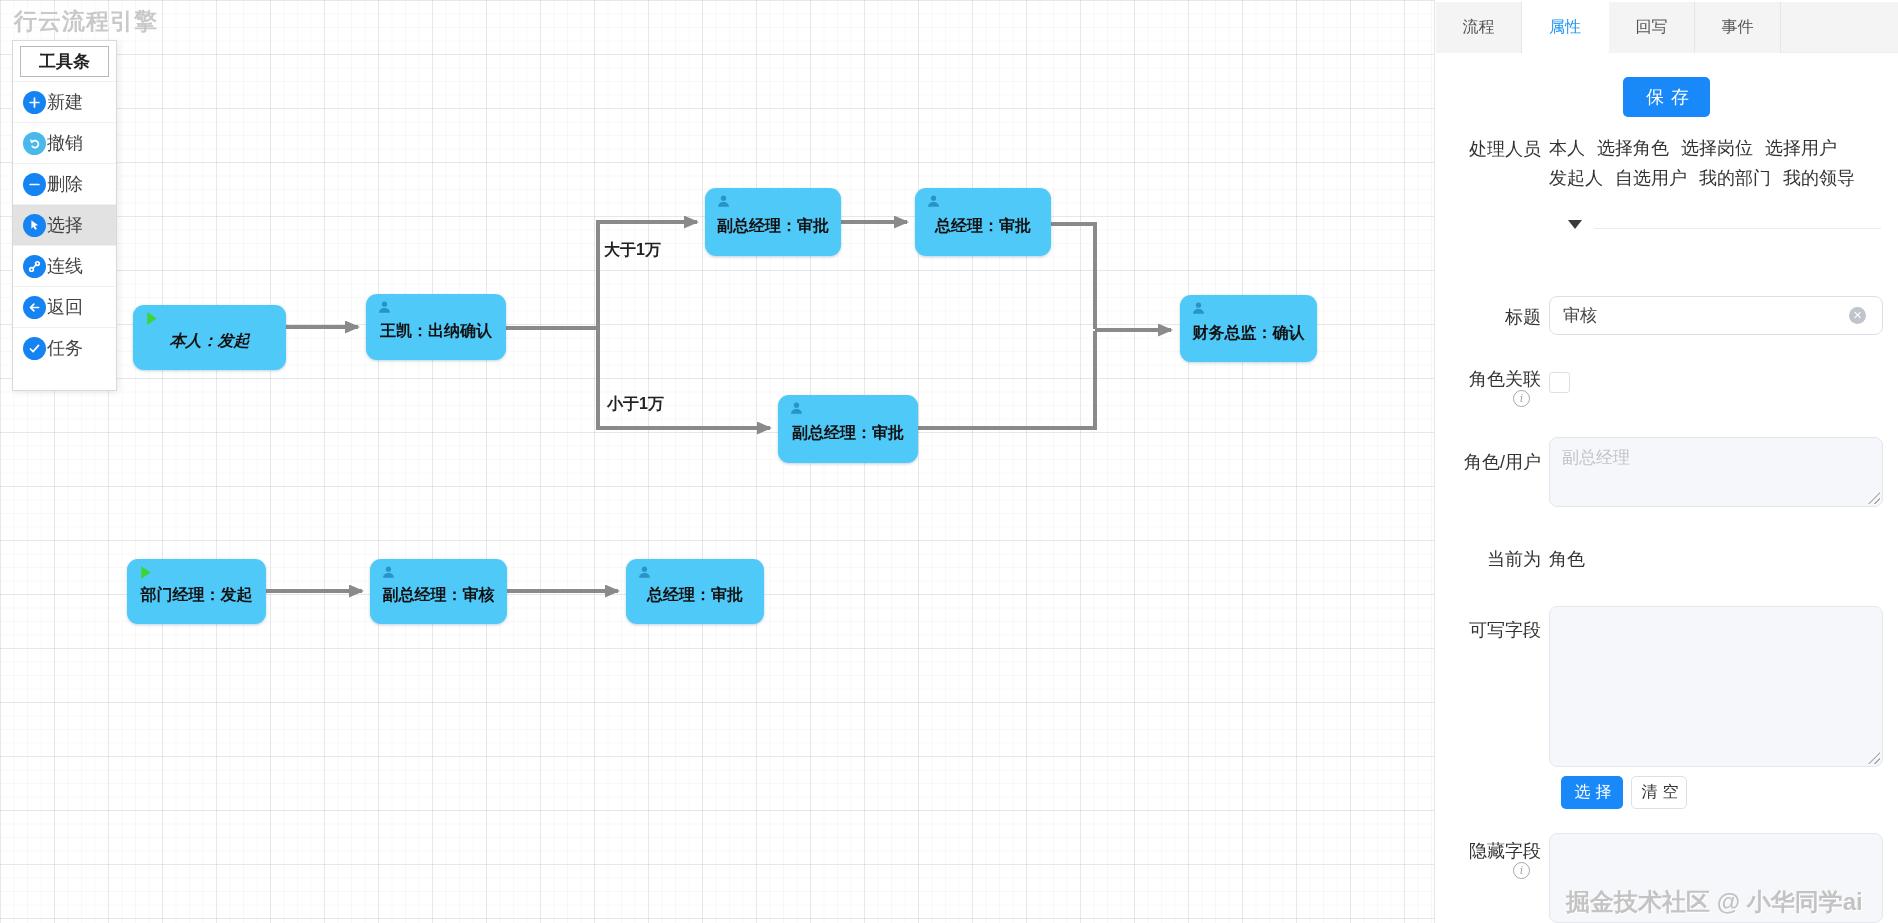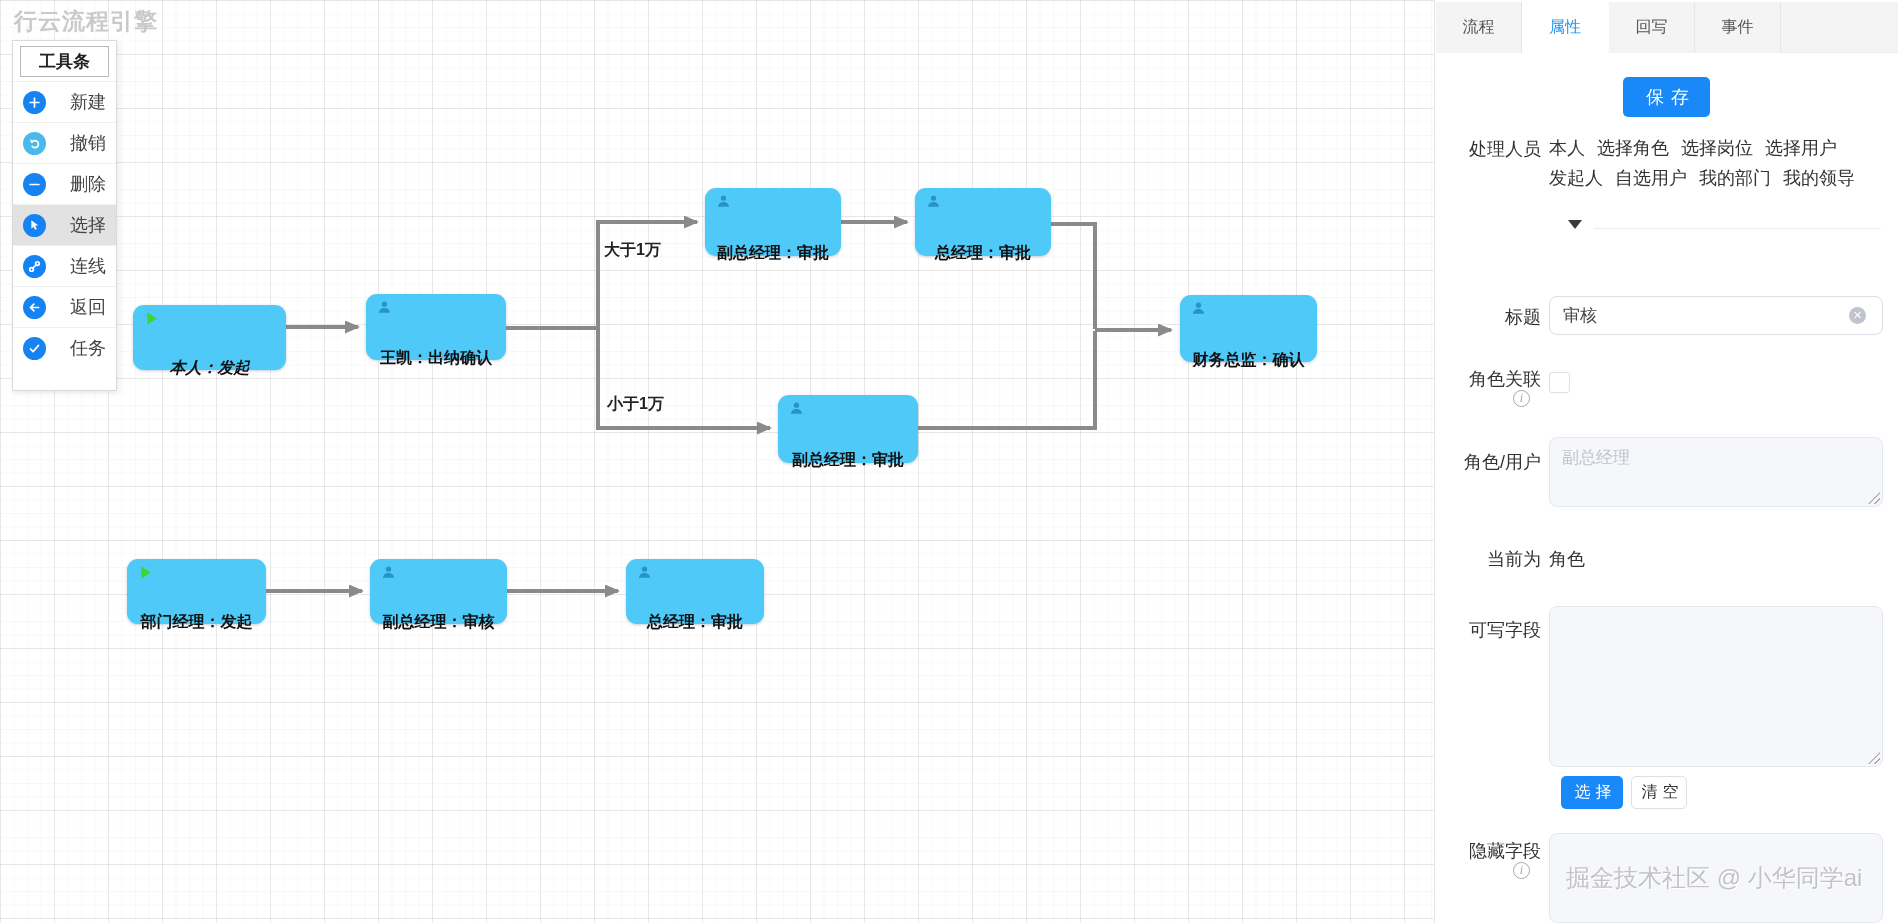--- a/index.html
+++ b/index.html
@@ -13,34 +13,34 @@
       linear-gradient(to bottom, rgba(0,0,0,0.028) 1px, transparent 1px),
       linear-gradient(to right, rgba(0,0,0,0.065) 1px, transparent 1px),
       linear-gradient(to bottom, rgba(0,0,0,0.065) 1px, transparent 1px);
     background-size:13.5px 13.5px,13.5px 13.5px,54px 54px,54px 54px;
     border-right:1px solid #e6e6e6; }
   .canvas-title { position:absolute; left:14px; top:6px; font-size:23px; font-weight:bold; color:#c9c9c9; letter-spacing:1px; text-shadow:1px 1px 0 #fff; }
 
   
   #toolbar { position:absolute; left:12px; top:40px; width:105px; background:#fff; border:1px solid #d9d9d9; box-shadow:2px 2px 6px rgba(0,0,0,0.08); padding-bottom:22px; }
   .tb-header { margin:5px 7px 4px 7px; border:1px solid #b9b9b9; text-align:center; font-weight:bold; font-size:17px; color:#222; padding:3px 0; background:#fff; }
-  .tb-item { display:flex; align-items:center; gap:24px; height:41px; padding-left:10px; border-top:1px solid #f0f0f0; cursor:pointer; }
+  .tb-item { display:flex; align-items:center; gap:1px; height:41px; padding-left:10px; border-top:1px solid #f0f0f0; cursor:pointer; }
   .tb-item.selected { background:#e2e2e2; }
   .tb-circle { width:23px; height:23px; border-radius:50%; display:flex; align-items:center; justify-content:center; flex:0 0 23px; }
   .tb-circle svg { width:15px; height:15px; }
   .tb-circle path, .tb-circle circle { stroke:#fff; stroke-width:2.7; fill:none; stroke-linecap:round; stroke-linejoin:round; }
   .tb-circle .f { fill:#fff; stroke:none; }
   .tb-label { font-size:18px; color:#444; }
 
   
   .fc-node { position:absolute; background:#4ec9f8; border-radius:11px; box-shadow:0 1px 3px rgba(0,80,130,0.25); cursor:pointer; }
   .node-ic { position:absolute; left:10px; top:5px; width:17px; height:17px; }
   .node-ic.person path, .node-ic.person circle { fill:#2793c6; }
   .node-ic.play path { fill:#3fd333; }
-  .fc-label { position:absolute; left:0; right:0; top:56%; transform:translateY(-50%); text-align:center; font-size:16px; font-weight:600; color:#111; white-space:nowrap;margin-top:27px; }
+  .fc-label { position:absolute; left:0; right:0; top:56%; transform:translateY(-50%); text-align:center; font-size:16px; font-weight:600; color:#111; white-space:nowrap; }
   .edge-label { position:absolute; font-size:16px; font-weight:600; color:#222; }
   #edges-svg { position:absolute; left:0; top:0; pointer-events:none; }
   #edges-svg polyline { fill:none; stroke:#8a8a8a; stroke-width:4; }
 
   
   #panel { position:absolute; left:1436px; top:0; width:462px; height:923px; background:#fff; }
   #tab-bar { position:absolute; left:0; top:2px; width:462px; height:51px; display:flex; background:#fff; border-bottom:1px solid #ededed; }
   .tab { width:86px; height:51px; display:flex; align-items:center; justify-content:center; font-size:16px; color:#555; background:#f4f4f4; border-right:1px solid #e6e6e6; cursor:pointer; }
   .tab.active { background:#fff; color:#2196f3; border-right:none; margin-right:1px;font-family:Liberation Mono, monospace; }
   .tab-fill { flex:1; background:#f4f4f4; }
@@ -61,21 +61,21 @@
 
   .ta { position:absolute; left:113px; width:334px; background:#f6f7fa; border:1px solid #e4e7ed; border-radius:8px; resize:none; font-size:17px; font-family:inherit; color:#444; padding:8px 12px; outline:none; }
   .ta::placeholder { color:#bfc4cc; }
   .grip { position:absolute; width:12px; height:12px; background-image:repeating-linear-gradient(-45deg, transparent 0 3px, #a9a9a9 3px 4.5px); clip-path:polygon(100% 0,100% 100%,0 100%); pointer-events:none; }
 
   .mini-btn { position:absolute; top:776px; height:33px; border-radius:5px; font-size:16px; letter-spacing:5px; padding-left:7px; cursor:pointer; font-family:inherit; }
   .btn-select { left:125px; width:62px; background:#1989fa; color:#fff; border:none; }
   .btn-clear { left:195px; width:56px; background:#fff; color:#333; border:1px solid #dcdfe6; }
 
   .current-val { position:absolute; left:113px; top:547px; font-size:18px; color:#333; }
-  .wm-credit { position:absolute; left:130px; top:862px; font-size:24px; font-weight:normal; color:#c3c3c3; text-shadow:1px 1px 0 #fff; white-space:nowrap; z-index:5; }
+  .wm-credit { position:absolute; left:130px; top:886px; font-size:24px; font-weight:bold; color:#c3c3c3; text-shadow:1px 1px 0 #fff; white-space:nowrap; z-index:5; }
 </style>
 </head>
 <body>
 
 <div id="stage">
 
   <div id="canvas">
     <div class="canvas-title">行云流程引擎</div>
 
     <svg id="edges-svg" width="1435" height="923" viewBox="0 0 1435 923">

